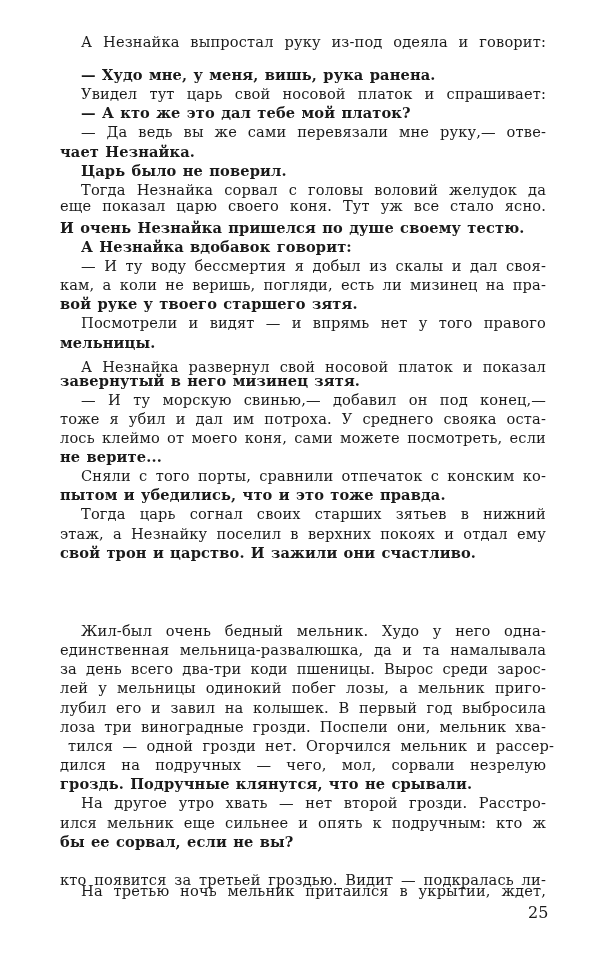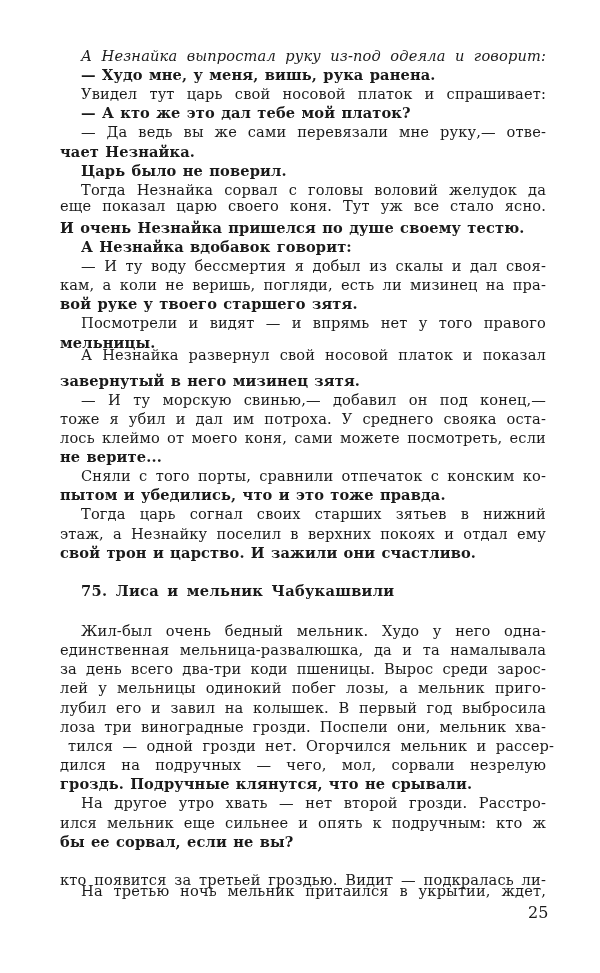--- a/index.html
+++ b/index.html
@@ -23,49 +23,48 @@
     }
     .page-number {
       position: absolute; left: 528px; top: 904px; font-size: 16px; line-height: 18px;
     }
   </style>
 </head>
 <body>
 
 <div class="page">
   <div id="block1">
-      <div class="line indent" style="top: 46px; font-style: italic;">А Незнайка выпростал руку из-под одеяла и говорит:</div>
+      <div class="line indent" style="top: 32px;">А Незнайка выпростал руку из-под одеяла и говорит:</div>
       <div class="line indent last" style="top: 65.1px;">— Худо мне, у меня, вишь, рука ранена.</div>
       <div class="line indent" style="top: 84.2px;">Увидел тут царь свой носовой платок и спрашивает:</div>
       <div class="line indent last" style="top: 103.3px;">— А кто же это дал тебе мой платок?</div>
       <div class="line indent" style="top: 122.4px;">— Да ведь вы же сами перевязали мне руку,— отве-</div>
       <div class="line last" style="top: 141.5px;">чает Незнайка.</div>
       <div class="line indent last" style="top: 160.6px;">Царь было не поверил.</div>
       <div class="line indent" style="top: 179.7px;">Тогда Незнайка сорвал с головы воловий желудок да</div>
       <div class="line" style="top: 196px;">еще показал царю своего коня. Тут уж все стало ясно.</div>
       <div class="line last" style="top: 217.9px;">И очень Незнайка пришелся по душе своему тестю.</div>
       <div class="line indent last" style="top: 237px;">А Незнайка вдобавок говорит:</div>
       <div class="line indent" style="top: 256.1px;">— И ту воду бессмертия я добыл из скалы и дал своя-</div>
       <div class="line" style="top: 275.2px;">кам, а коли не веришь, погляди, есть ли мизинец на пра-</div>
       <div class="line last" style="top: 294.3px;">вой руке у твоего старшего зятя.</div>
       <div class="line indent" style="top: 313.4px;">Посмотрели и видят — и впрямь нет у того правого</div>
       <div class="line last" style="top: 332.5px;">мельницы.</div>
-      <div class="line indent" style="top: 345px;">А Незнайка развернул свой носовой платок и показал</div>
+      <div class="line indent" style="top: 357px;">А Незнайка развернул свой носовой платок и показал</div>
       <div class="line last" style="top: 370.7px;">завернутый в него мизинец зятя.</div>
       <div class="line indent" style="top: 389.8px;">— И ту морскую свинью,— добавил он под конец,—</div>
       <div class="line" style="top: 408.9px;">тоже я убил и дал им потроха. У среднего свояка оста-</div>
       <div class="line" style="top: 428px;">лось клеймо от моего коня, сами можете посмотреть, если</div>
       <div class="line last" style="top: 447.1px;">не верите...</div>
       <div class="line indent" style="top: 466.2px;">Сняли с того порты, сравнили отпечаток с конским ко-</div>
       <div class="line last" style="top: 485.3px;">пытом и убедились, что и это тоже правда.</div>
       <div class="line indent" style="top: 504.4px;">Тогда царь согнал своих старших зятьев в нижний</div>
       <div class="line" style="top: 523.5px;">этаж, а Незнайку поселил в верхних покоях и отдал ему</div>
       <div class="line last" style="top: 542.6px;">свой трон и царство. И зажили они счастливо.</div>
     </div>
-  <div class="heading">75. Лиса и мельник Чабукашвили</div>
   <div id="block2">
       <div class="line indent" style="top: 621px;">Жил-был очень бедный мельник. Худо у него одна-</div>
       <div class="line" style="top: 640.15px;">единственная мельница-развалюшка, да и та намалывала</div>
       <div class="line" style="top: 659.3px;">за день всего два-три коди пшеницы. Вырос среди зарос-</div>
       <div class="line" style="top: 678.45px;">лей у мельницы одинокий побег лозы, а мельник приго-</div>
       <div class="line" style="top: 697.6px;">лубил его и завил на колышек. В первый год выбросила</div>
       <div class="line" style="top: 716.75px;">лоза три виноградные грозди. Поспели они, мельник хва-</div>
       <div class="line" style="top: 735.9px; margin-left: 8px;">тился — одной грозди нет. Огорчился мельник и рассер-</div>
       <div class="line" style="top: 755.05px;">дился на подручных — чего, мол, сорвали незрелую</div>
       <div class="line last" style="top: 774.2px;">гроздь. Подручные клянутся, что не срывали.</div>

